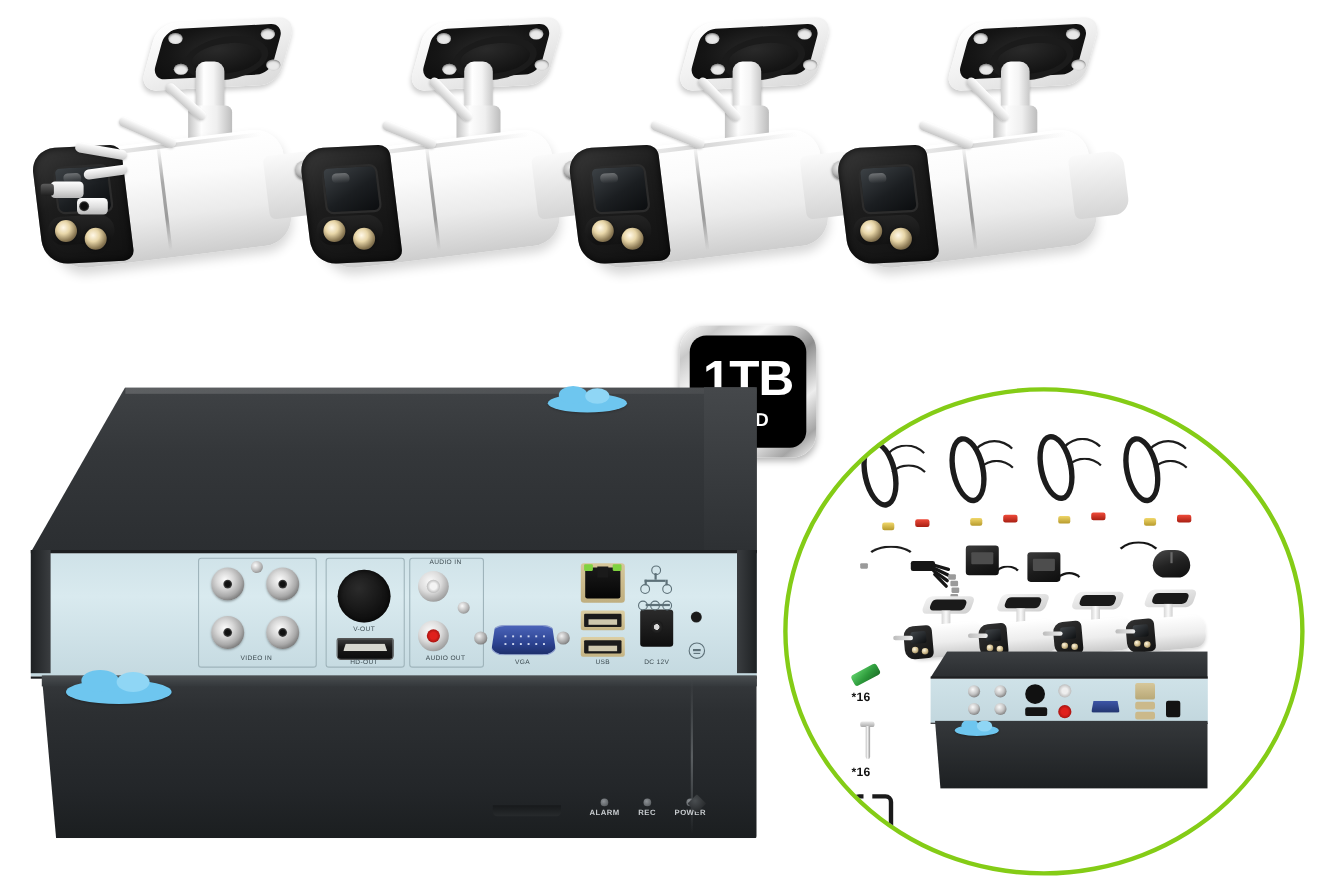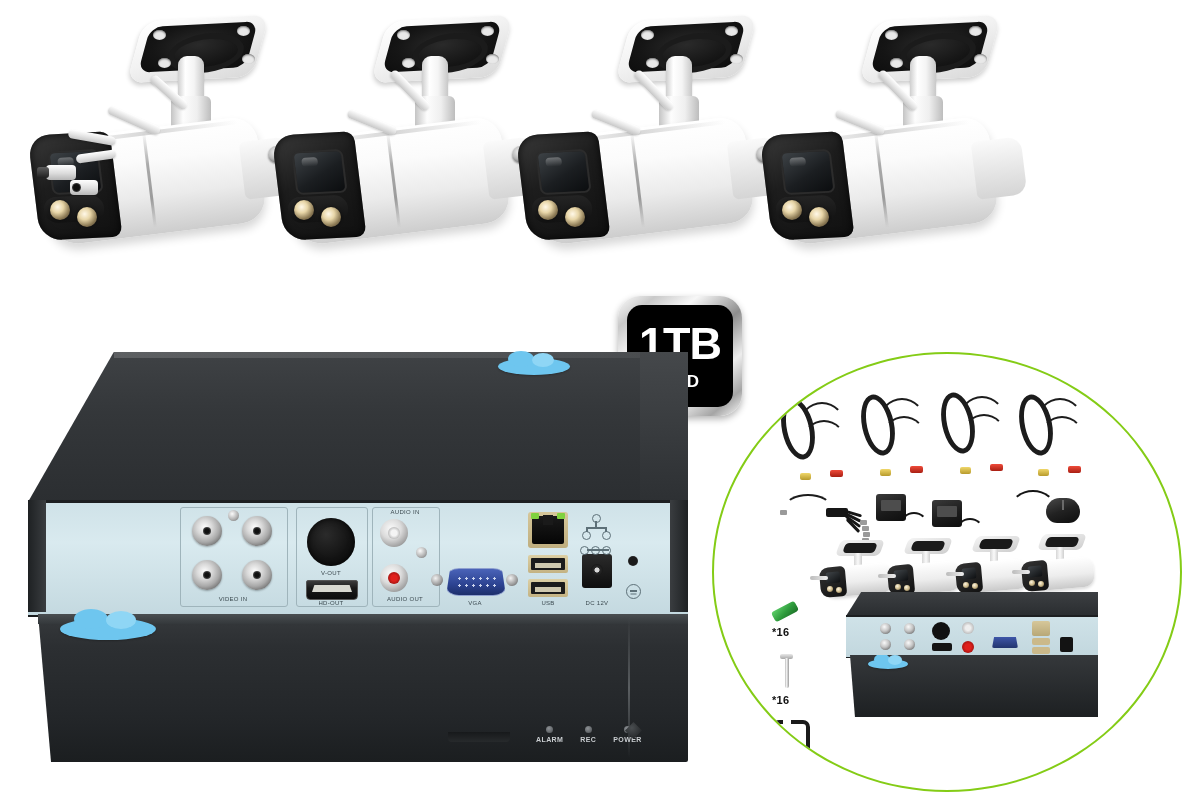--- a/index.html
+++ b/index.html
@@ -331,21 +331,21 @@
   .ir-window{
     position:absolute;left:625px;top:722px;width:17px;height:17px;
     background:radial-gradient(circle at 40% 35%,#4a4e51,#17191b);
     border-radius:3px;
     clip-path:polygon(50% 0,100% 50%,50% 100%,0 50%);
   }
 
   
   .inset{
     position:absolute;left:712px;top:352px;width:466px;height:436px;
-    border:2px solid #84cc16;border-radius:50%;
+    border:4px solid #84cc16;border-radius:50%;
     background:#ffffff;overflow:hidden;
   }
   .coil{position:absolute;}
   .coil-ring{
     position:absolute;width:22px;height:52px;border:5px solid #1c1c1c;border-radius:50%;
     transform:rotate(-12deg);
   }
   .coil-wire{
     position:absolute;border:2px solid #1c1c1c;border-color:#1c1c1c transparent transparent transparent;
     border-radius:50%;

